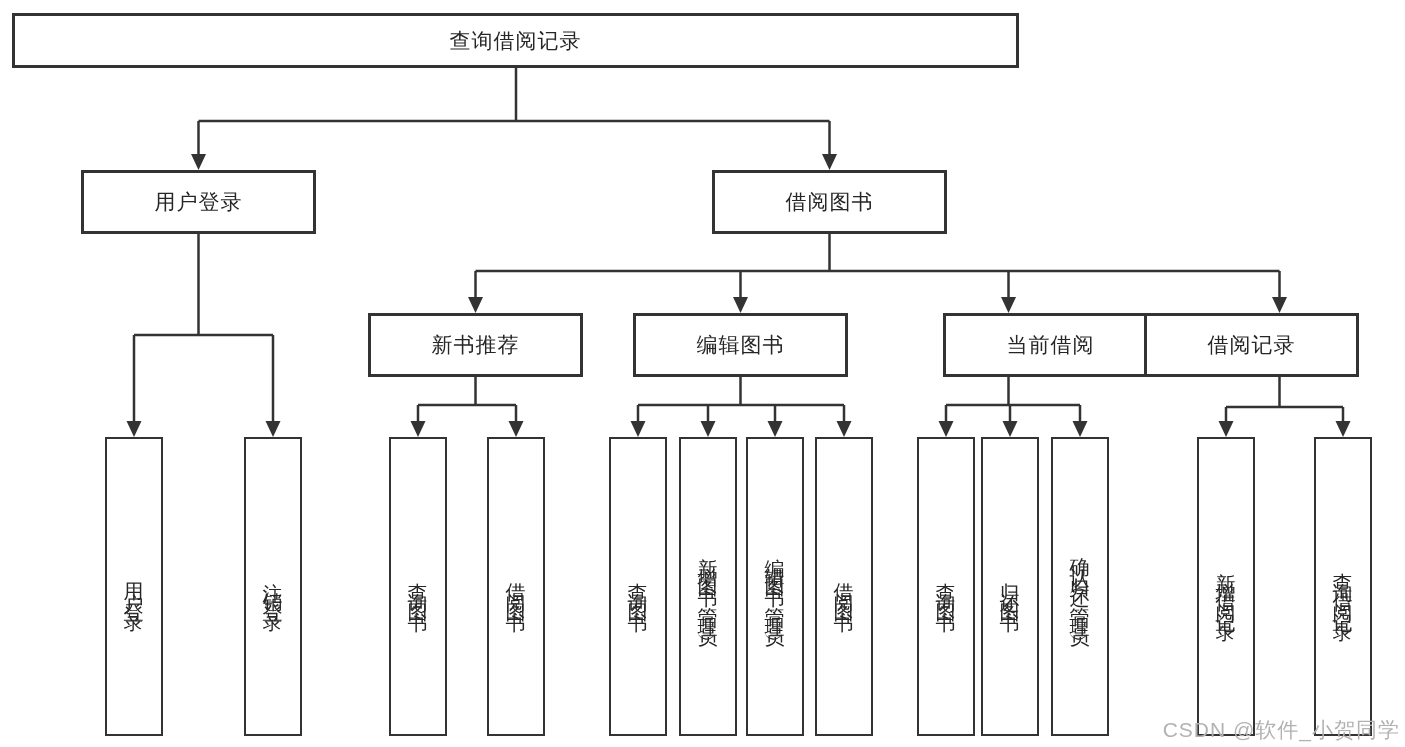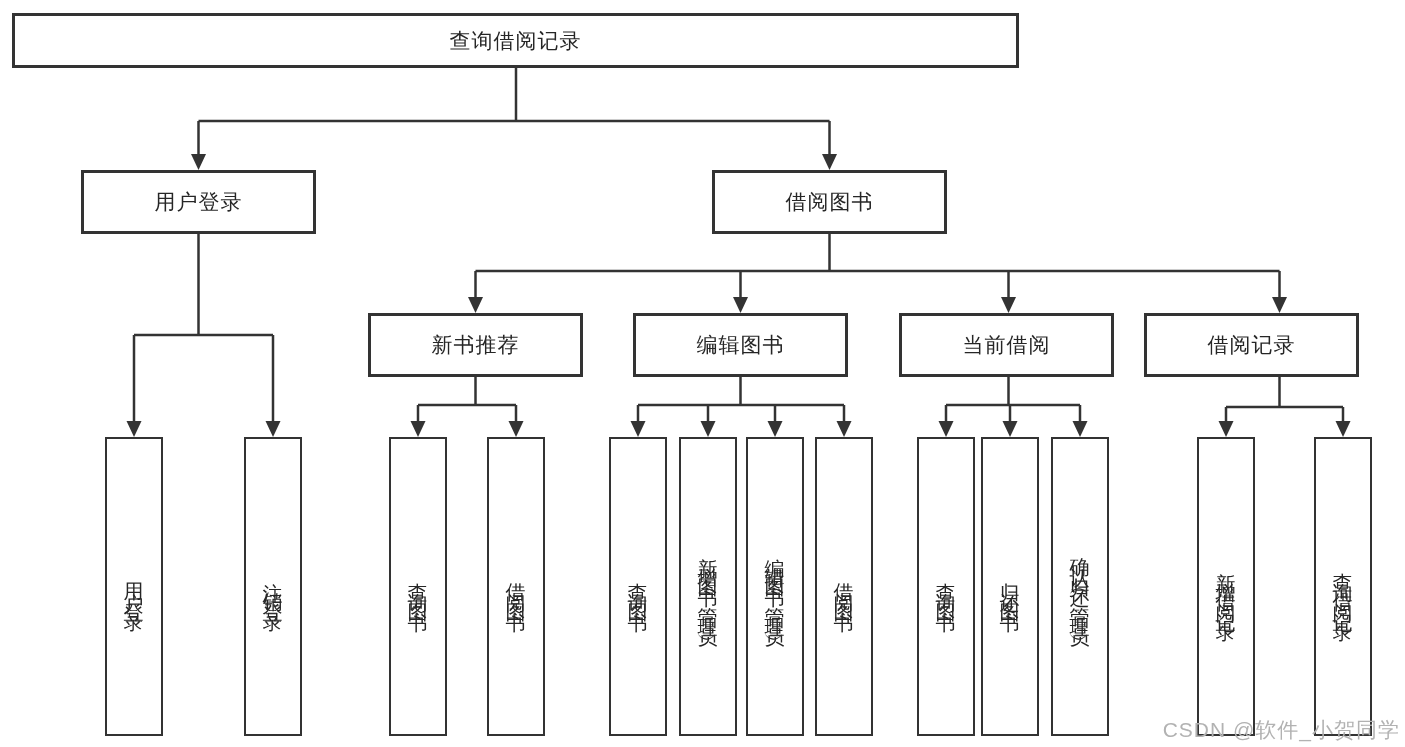--- a/index.html
+++ b/index.html
@@ -137,21 +137,21 @@
 <div class="box lvl2" style="left:712px">
   <span class="hlabel">借阅图书</span>
 </div>
 
 <div class="box lvl3" style="left:368px">
   <span class="hlabel">新书推荐</span>
 </div>
 <div class="box lvl3" style="left:633px">
   <span class="hlabel">编辑图书</span>
 </div>
-<div class="box lvl3" style="left:899px">
+<div class="box lvl3" style="left:943px">
   <span class="hlabel">当前借阅</span>
 </div>
 <div class="box lvl3" style="left:1144px">
   <span class="hlabel">借阅记录</span>
 </div>
 
 <div class="box leaf" style="left:105px">
   <span class="vlabel">用户登录</span>
 </div>
 <div class="box leaf" style="left:244px">

